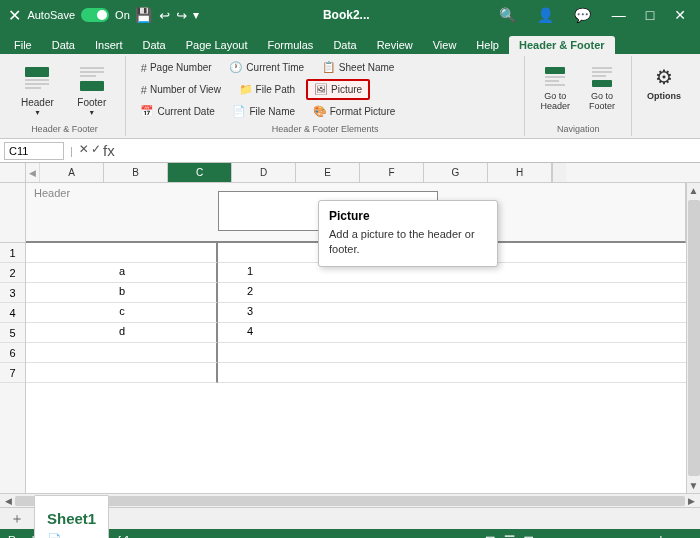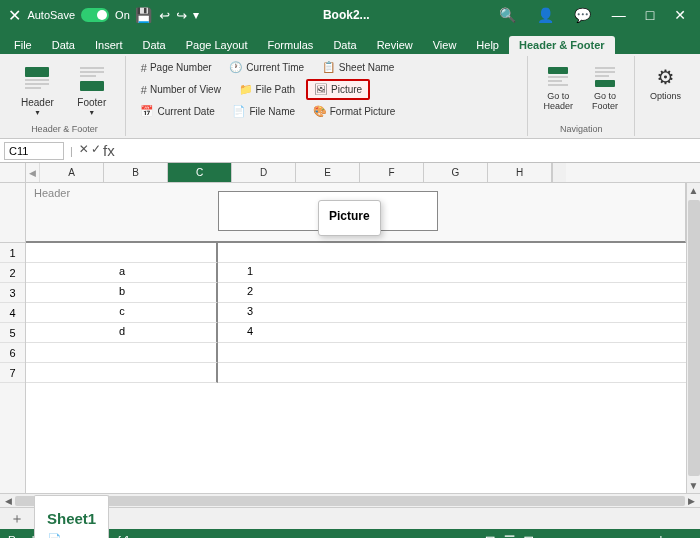--- a/index.html
+++ b/index.html
@@ -353,20 +353,21 @@
         <button class="elem-btn">
           <span style="font-size:11px;">📄</span>
           <span>File Name</span>
         </button>
         <button class="elem-btn">
           <span style="font-size:11px;">🎨</span>
           <span>Format Picture</span>
         </button>
       </div>
     </div>
+    <div class="ribbon-group-label">Header &amp; Footer Elements</div>
   </div>
 
   <div style="display:flex; flex-direction:column; align-items:center; padding:2px 8px; border-right:1px solid #d0d0d0;">
     <div style="display:flex; gap:4px;">
       <button class="nav-btn">
         <div style="width:28px;height:28px;display:flex;align-items:center;justify-content:center;">
           <svg width="28" height="28" viewBox="0 0 28 28">
               <rect x="4" y="4" width="20" height="7" fill="#217346" rx="1"></rect>
               <rect x="4" y="13" width="20" height="2" fill="#ccc"></rect>
               <rect x="4" y="17" width="14" height="2" fill="#ccc"></rect>
@@ -386,21 +387,21 @@
         </div>
         <span style="font-size:9px; text-align:center;">Go to<br>Footer</span>
       </button>
     </div>
     <div class="ribbon-group-label">Navigation</div>
   </div>
 
   <div style="display:flex; flex-direction:column; align-items:center; padding:2px 8px;">
     <button class="nav-btn">
       <div style="width:28px;height:28px;display:flex;align-items:center;justify-content:center;font-size:20px;">⚙</div>
-      <span style="font-size:9px;">Options</span>
+      <span style="font-size:9px;font-weight:bold;">Options</span>
     </button>
     <div class="ribbon-group-label"></div>
   </div>
 
 </div>
 
 <div class="formula-bar">
   <input class="name-box" value="C11" style="">
   <span class="formula-sep">|</span>
   <div class="formula-icons">
@@ -561,13 +562,14 @@
     <span style="cursor:pointer; font-size:13px;">⊞</span>
     <span style="cursor:pointer; font-size:13px;">☰</span>
     <span style="cursor:pointer; font-size:13px;">⊟</span>
     <span style="cursor:pointer;">— ●——————</span>
     <span>wsxdn.com</span>
   </div>
 </div>
 
 <div class="tooltip-popup">
   <div class="tooltip-title">Picture</div>
+  <div class="tooltip-desc">Add a picture to the header or footer.</div>
 </div>
 
 </body></html>

